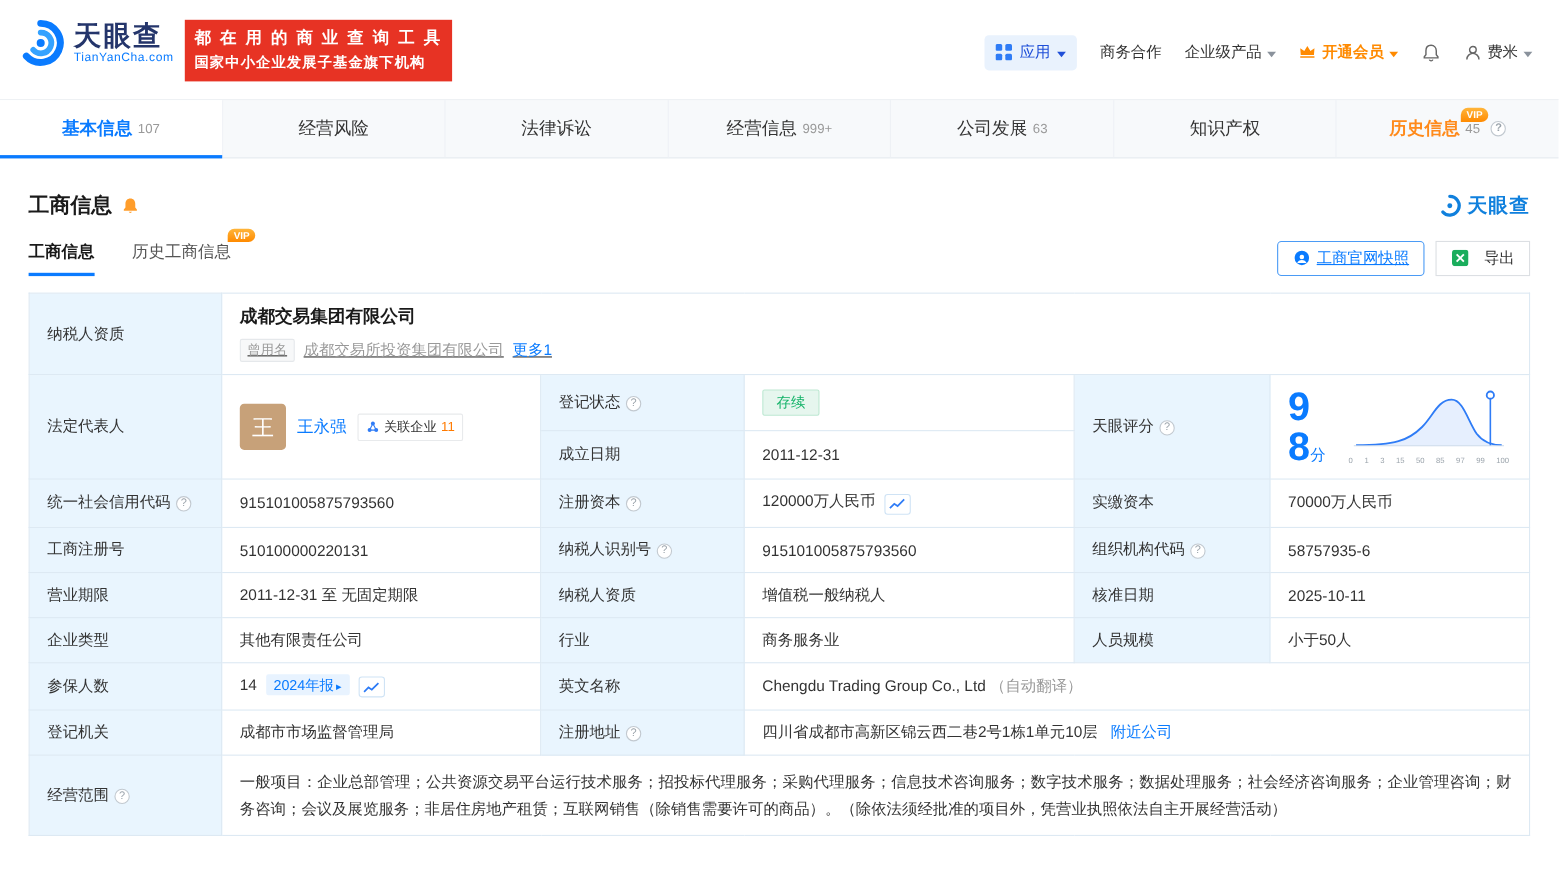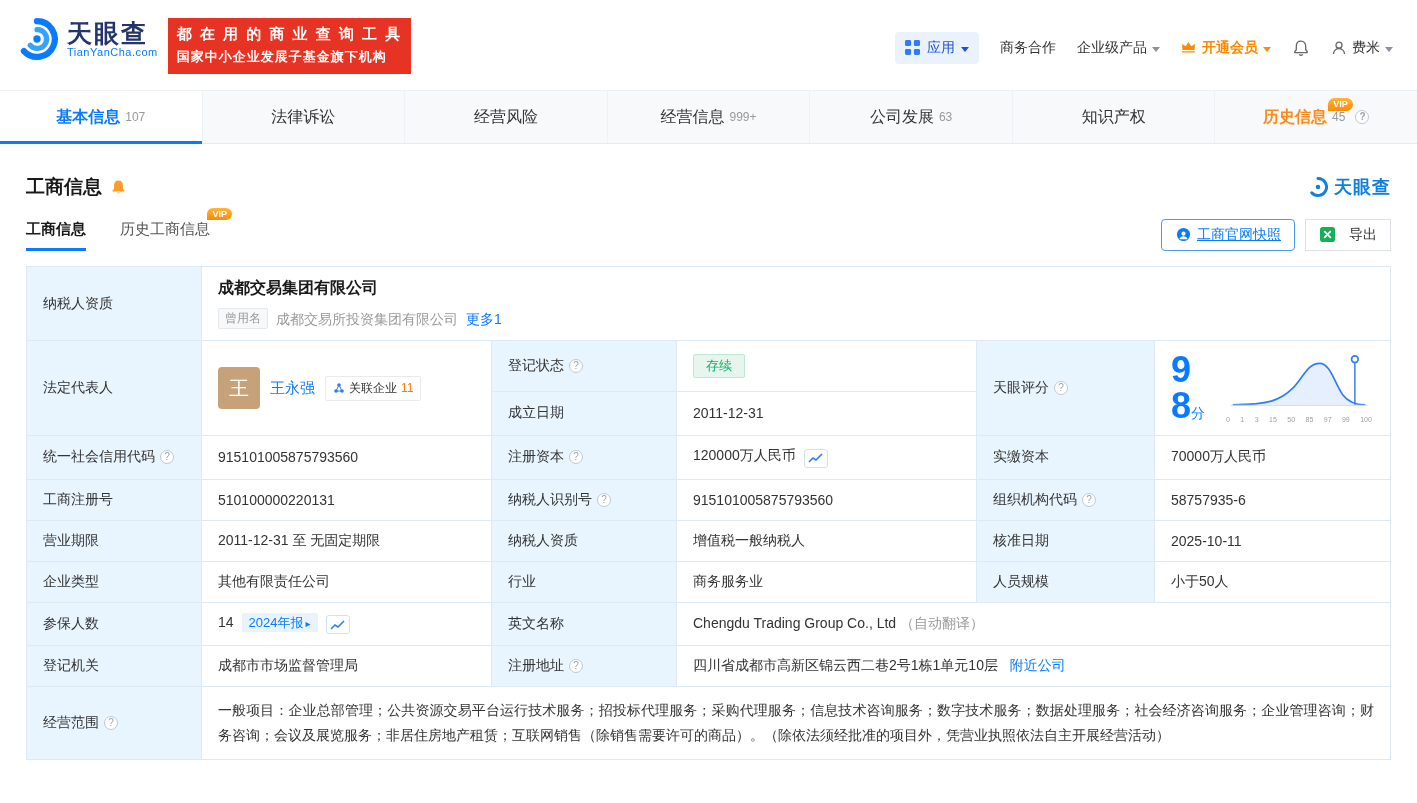--- a/index.html
+++ b/index.html
@@ -81,21 +81,21 @@
     word-break:break-all; }
   .info td.lbl { background:#e9f5fe; color:#333; }
   .q { display:inline-block; width:14px; height:14px; border:1px solid #c2c9d0; border-radius:50%;
     color:#9aa3ab; font-size:10px; line-height:12px; text-align:center; margin-left:5px;
     vertical-align:1px; cursor:pointer; background:#fff; }
   .q::after { content:"?"; }
   .link { color:#0a7bff; cursor:pointer; text-decoration:none; }
   .muted { color:#999; }
 
   .company-name { font-size:16px; font-weight:bold; color:#1a1a1a; }
-  .former-line { margin-top:9px; display:flex; align-items:flex-end; gap:8px; }
+  .former-line { margin-top:9px; display:flex; align-items:center; gap:8px;text-decoration:underline; }
   .tag-gray { border:1px solid #e5e8eb; background:#f7f8f9; color:#999; font-size:12px;
     padding:1px 6px; border-radius:2px; }
 
   .rep-cell { display:flex; align-items:center; gap:10px; }
   .avatar { width:42px; height:42px; background:#c7a179; border-radius:4px; color:#fff; font-size:20px;
     display:flex; align-items:center; justify-content:center; cursor:pointer; flex:none; }
   .rep-name { font-size:15px; color:#0a7bff; cursor:pointer; }
   .related-chip { display:inline-flex; align-items:center; gap:4px; border:1px solid #e8eaec; border-radius:2px;
     padding:3px 7px; font-size:12px; color:#333; cursor:pointer; background:#fff; white-space:nowrap; }
   .related-chip .cnt { color:#ff7a00; }
@@ -186,24 +186,24 @@
     </span>
   </div>
 </div>
 
 <div class="main-tabs">
   <div class="main-tab active">
     <span>基本信息</span>
     <span class="tab-count">107</span>
   </div>
   <div class="main-tab">
+    <span>经营风险</span>
+  </div>
+  <div class="main-tab">
     <span>法律诉讼</span>
-  </div>
-  <div class="main-tab">
-    <span>经营风险</span>
   </div>
   <div class="main-tab">
     <span>经营信息</span>
     <span class="tab-count">999+</span>
   </div>
   <div class="main-tab">
     <span>公司发展</span>
     <span class="tab-count">63</span>
   </div>
   <div class="main-tab">

